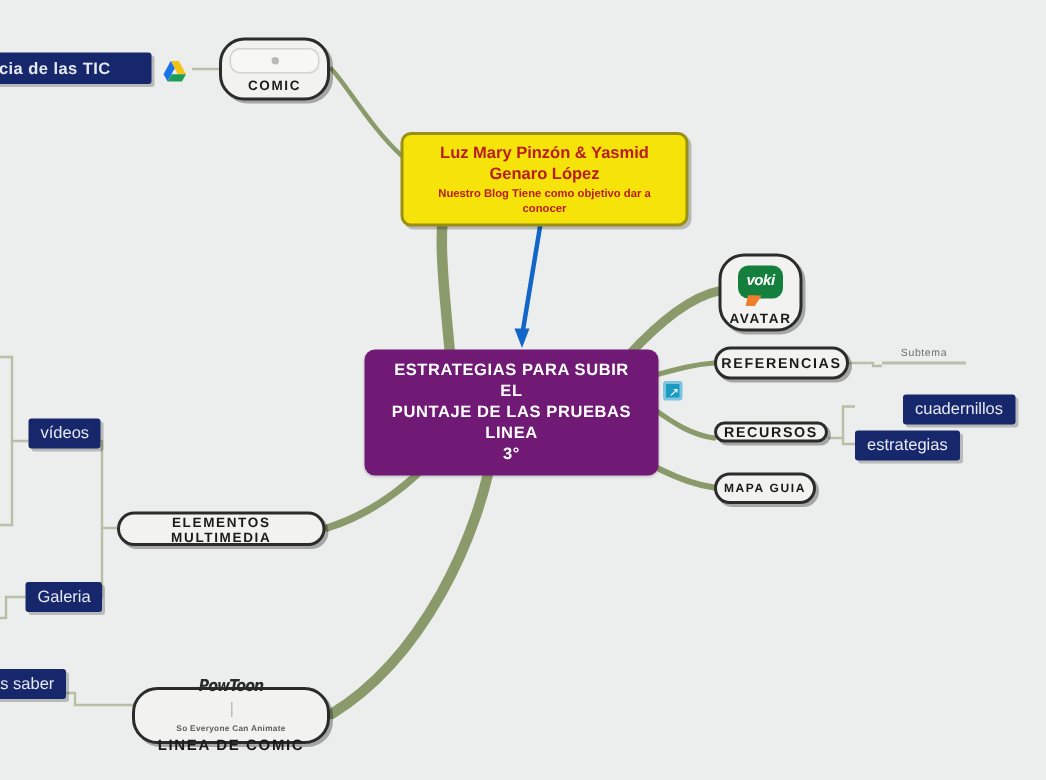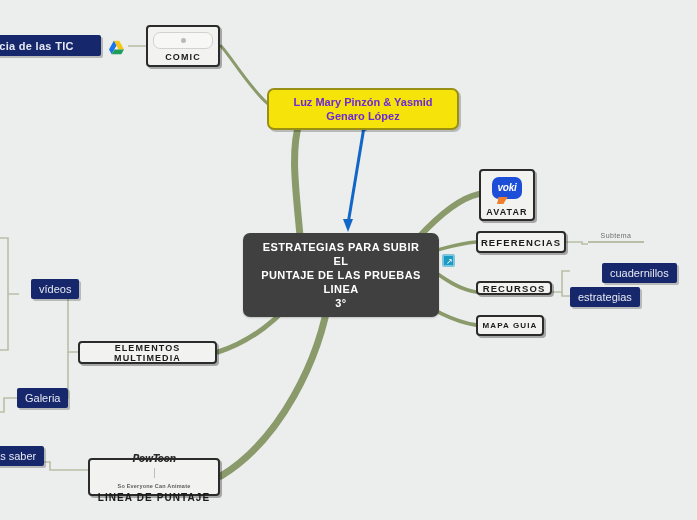--- a/index.html
+++ b/index.html
@@ -35,48 +35,48 @@
     display: flex;
     flex-direction: column;
     align-items: center;
     justify-content: center;
   }
 
   
   .topic {
     background: #f2f2f0;
     border: 2px solid #2b2b2b;
-    border-radius: 4px;
+    border-radius: 17px;
     box-shadow: 2px 2px 0 rgba(0,0,0,0.30);
     color: #1a1a1a;
     font-weight: bold;
     letter-spacing: 1.1px;
     text-align: center;
   }
 
   
   .central {
-    background: #404040;
+    background: #701a75;
     border-radius: 7px;
     color: #ffffff;
     font-weight: bold;
     font-size: 11px;
     line-height: 14px;
     letter-spacing: 0.4px;
     text-align: center;
     padding: 7px 12px;
     box-shadow: 0 1px 2px rgba(0,0,0,0.18);
   }
 
   
   .yellow {
     background: #f5e30a;
     border: 2px solid #9a8f15;
     border-radius: 7px;
-    color: #6d28d9;
+    color: #b91c1c;
     text-align: center;
     padding: 5px 10px;
     box-shadow: 2px 2px 0 rgba(0,0,0,0.22);
   }
   .yellow .y-title {
     font-size: 11px;
     font-weight: bold;
     line-height: 14px;
   }
   .yellow .y-sub {
@@ -151,21 +151,21 @@
   #node-avatar .lbl { font-size: 9px; margin-top: 3px; }
 
   #node-ref      { left: 476px; top: 231px; width: 90px; height: 22px; font-size: 9.5px; }
   #node-rec      { left: 476px; top: 281px; width: 76px; height: 14px; font-size: 9.5px; }
   #node-mapa     { left: 476px; top: 315px; width: 68px; height: 21px; font-size: 8px; }
 
   #node-cuadernillos { left: 570px; top: 263px; margin-left: 32px; }
   #node-estrategias  { left: 570px; top: 287px; justify-content: center; }
 
   #node-elem     { left: 78px;  top: 341px; width: 139px; height: 23px; font-size: 9px; }
-  #node-videos   { left: 31px;  top: 279px; }
+  #node-videos   { left: 19px;  top: 279px; }
   #node-galeria  { left: 17px;  top: 388px; }
   #node-pruebas  { left: -36px; top: 446px; }
 
   #node-linea    { left: 88px;  top: 458px; width: 132px; height: 38px; padding: 4px 5px 3px; }
   #node-linea .lbl { font-size: 10px; margin-top: 3px; }
 
   
   .powtoon-lockup {
     display: flex;
     align-items: center;
@@ -195,21 +195,21 @@
 
   
   .voki {
     width: 30px;
     height: 27px;
     position: relative;
   }
   .voki .bubble {
     width: 30px;
     height: 22px;
-    background: #1d4ed8;
+    background: #15803d;
     border-radius: 7px;
     display: flex;
     align-items: center;
     justify-content: center;
   }
   .voki .bubble span {
     color: #ffffff;
     font-size: 10px;
     font-weight: bold;
     font-style: italic;
@@ -314,20 +314,21 @@
     <div>ESTRATEGIAS PARA SUBIR EL</div>
     <div>PUNTAJE DE LAS PRUEBAS LINEA</div>
     <div>3°</div>
   </div>
   <div class="attach-icon">
     <span class="glyph">↗</span>
   </div>
 
   <div class="node yellow" id="node-yellow">
     <div class="y-title">Luz Mary Pinzón &amp; Yasmid Genaro López</div>
+    <div class="y-sub">Nuestro Blog Tiene como objetivo dar a conocer</div>
   </div>
 
   <div class="node topic" id="node-comic">
     <div class="comic-thumb">
       <div class="dot"></div>
     </div>
     <div class="lbl">COMIC</div>
   </div>
 
   <div class="node chip" id="node-tic">
@@ -386,16 +387,16 @@
   <div class="node chip" id="node-pruebas">
     <span>ruebas saber</span>
   </div>
 
   <div class="node topic" id="node-linea">
     <div class="powtoon-lockup">
       <span class="powtoon-word">PowToon</span>
       <span class="powtoon-div"></span>
       <span class="powtoon-tag">So Everyone Can Animate</span>
     </div>
-    <div class="lbl">LINEA DE PUNTAJE</div>
+    <div class="lbl">LINEA DE COMIC</div>
   </div>
 
 </div>
 
 </body></html>

